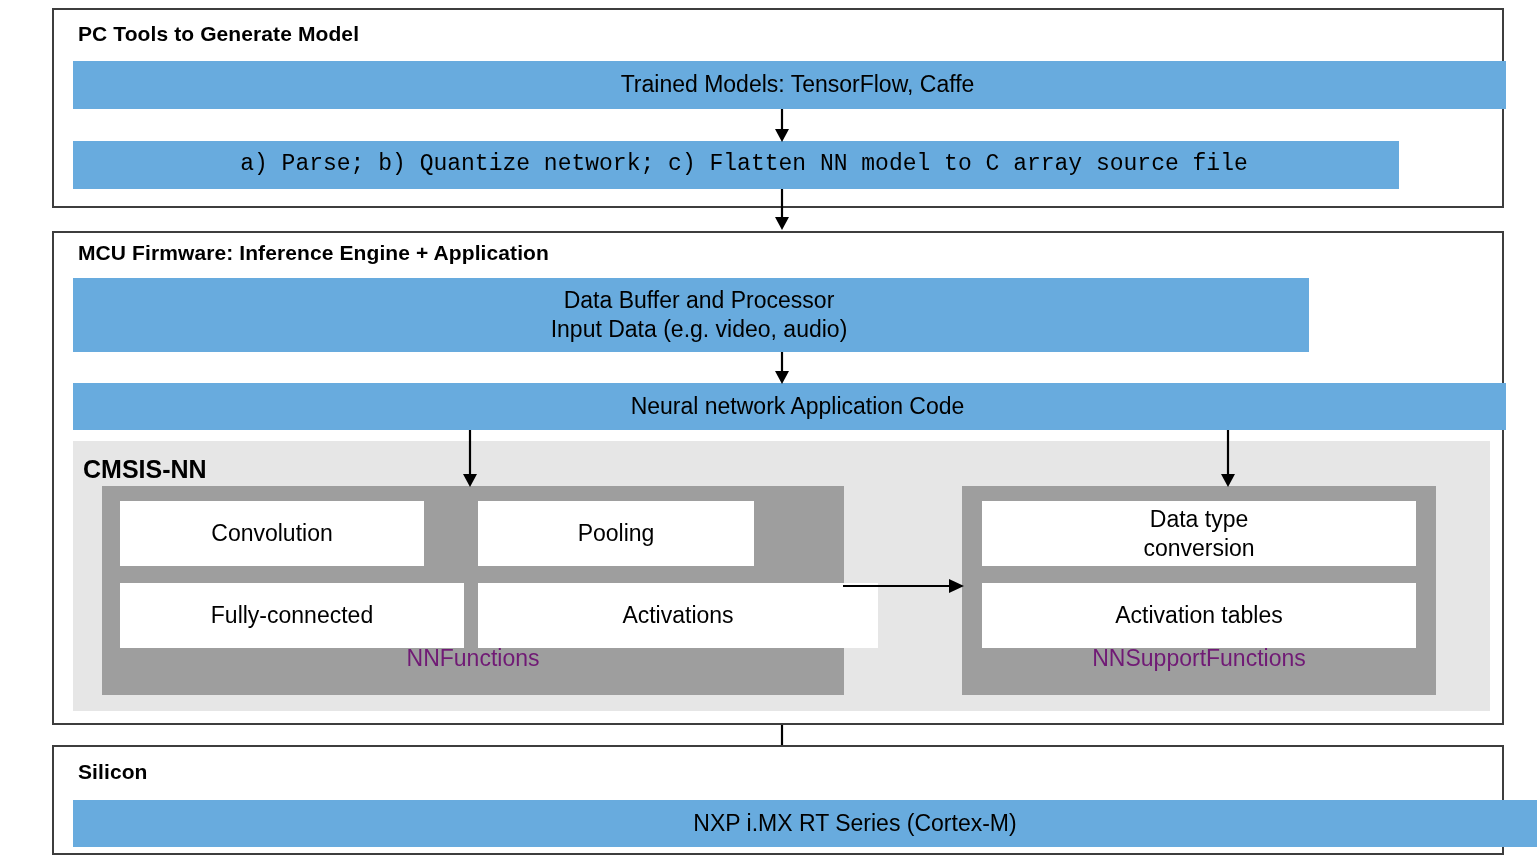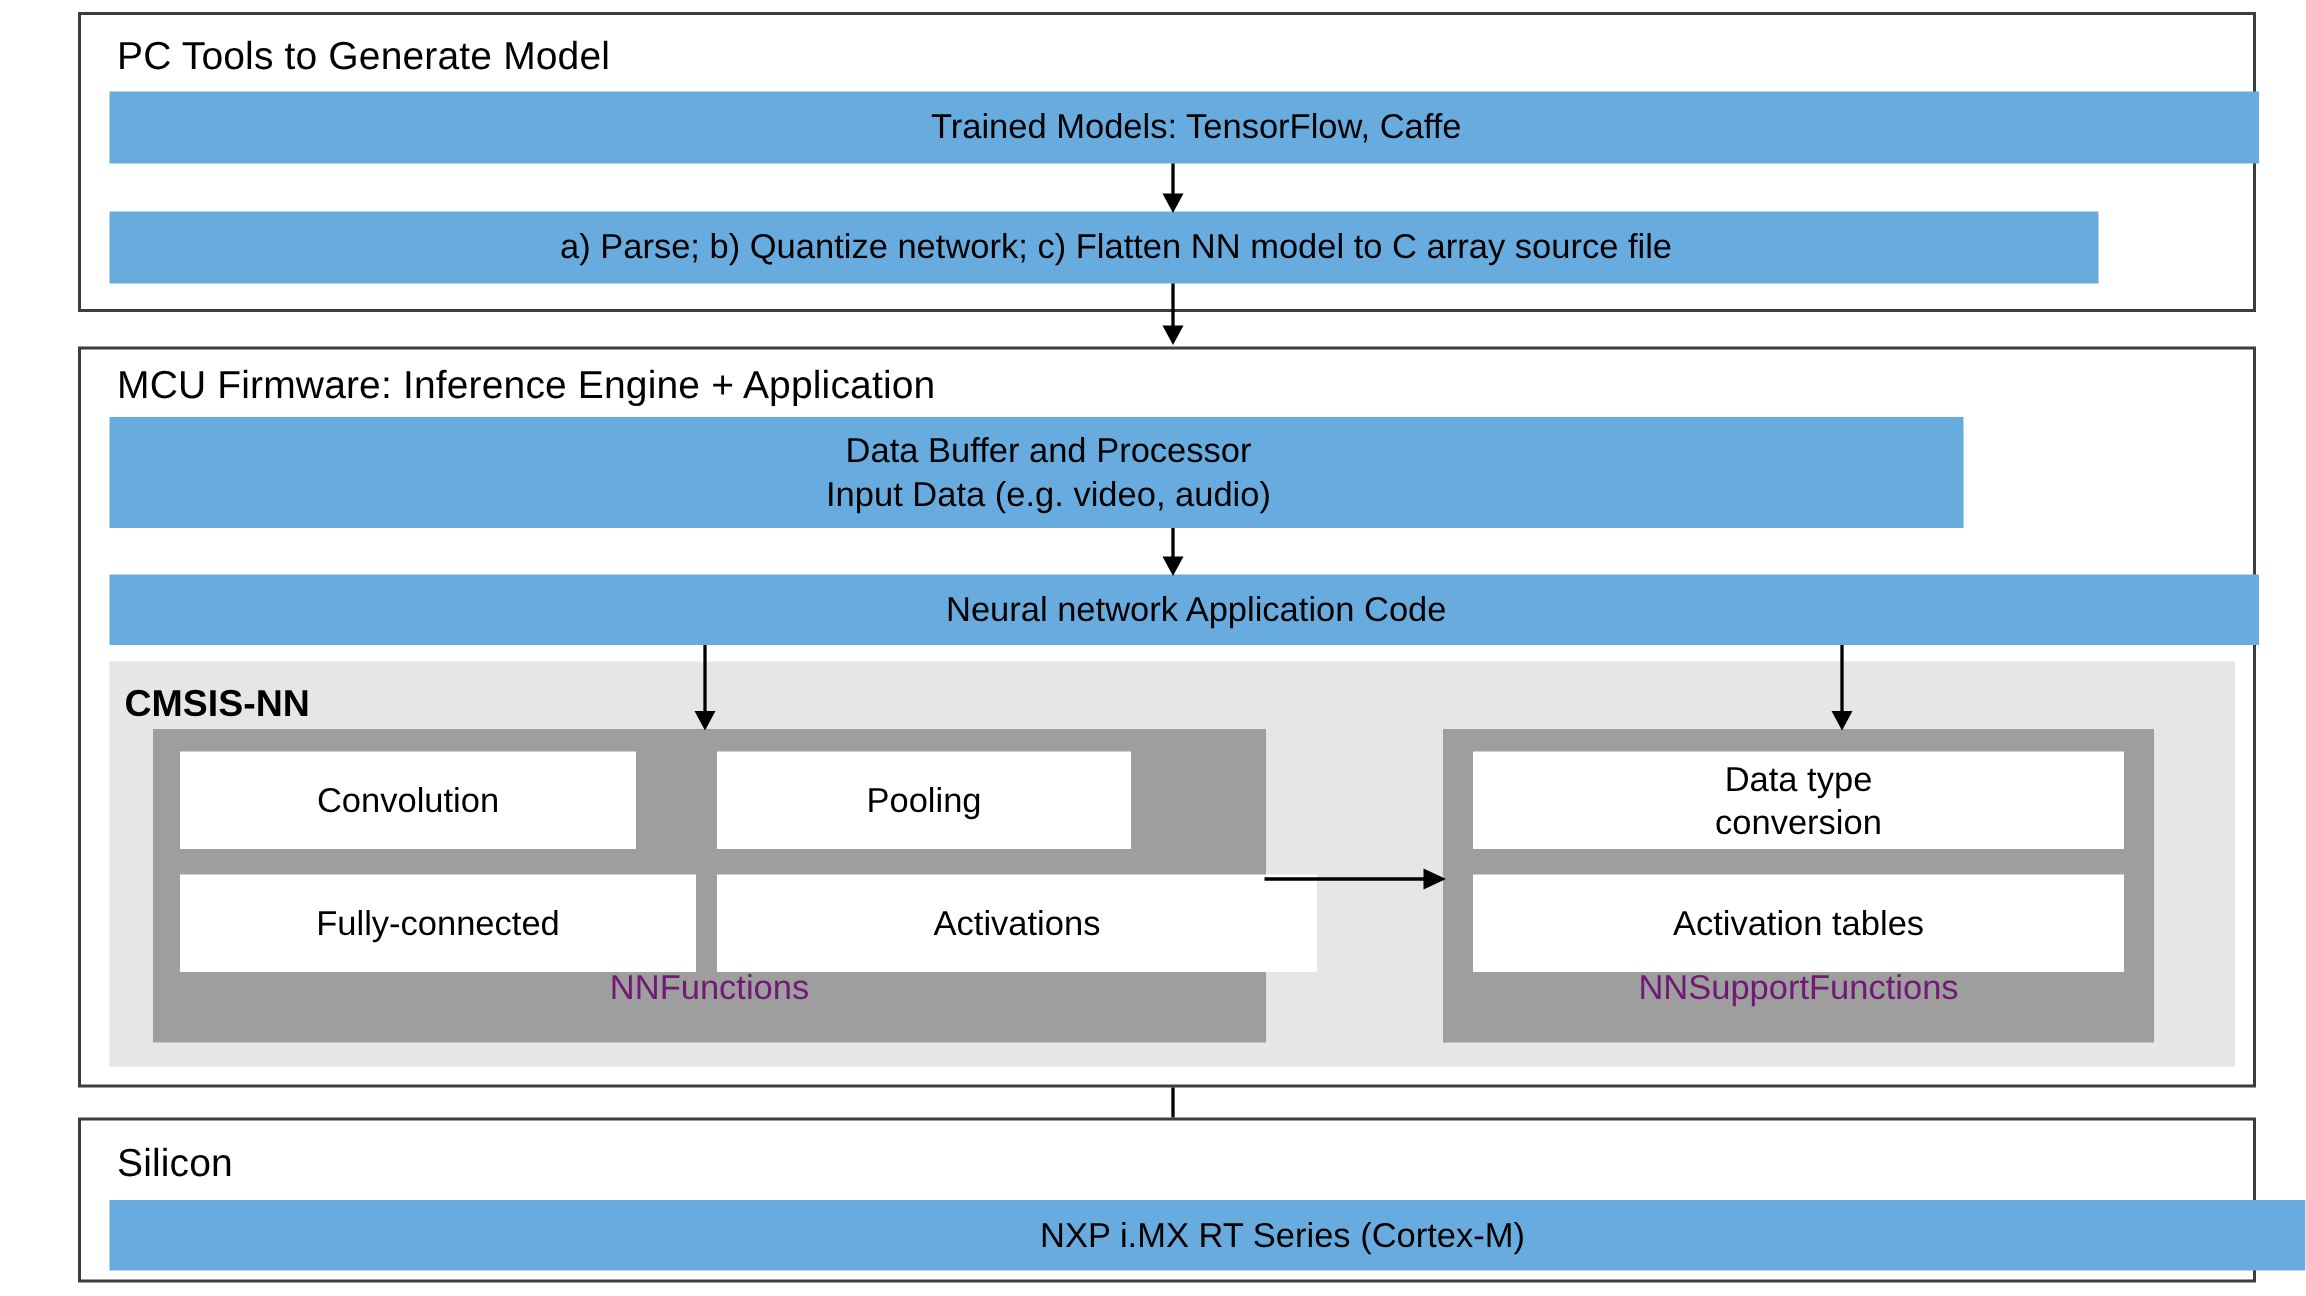--- a/index.html
+++ b/index.html
@@ -21,22 +21,22 @@
 
   
   .section {
     position: absolute;
     box-sizing: border-box;
     border: 2px solid #3d3d3d;
     background: #ffffff;
   }
   .section-title {
     position: absolute;
-    font-weight: normal;
-    font-size: 26px;
+    font-weight: bold;
+    font-size: 21px;
     color: #000000;
     letter-spacing: 0.1px;
     white-space: nowrap;
   }
 
   
   .blue-bar {
     position: absolute;
     background: #68ABDE;
     color: #000000;
@@ -110,21 +110,21 @@
 <body>
 
 <div id="stage">
 
   <div class="section" style="left:52px; top:8px; width:1452px; height:200px;"></div>
 
   <div class="section-title" style="left:78px; top:22px;">PC Tools to Generate Model</div>
 
   <div class="blue-bar" style="left:73px; top:61px; width:1417px; height:48px;">Trained Models: TensorFlow, Caffe</div>
 
-  <div class="blue-bar" style="left:73px; top:141px; width:1310px; height:48px;">a) Parse; b) Quantize network; c) Flatten NN model to C array source file</div>
+  <div class="blue-bar" style="left:73px; top:141px; width:1310px; height:48px;font-family:Liberation Mono, monospace;">a) Parse; b) Quantize network; c) Flatten NN model to C array source file</div>
 
   <svg class="arrow" style="left:770px; top:109px;" width="24" height="34" viewBox="0 0 24 34">
     <line x1="12" y1="0" x2="12" y2="23"></line>
     <polygon points="12,33 5,20 19,20"></polygon>
   </svg>
 
   <svg class="arrow" style="left:770px; top:189px;" width="24" height="42" viewBox="0 0 24 42">
     <line x1="12" y1="0" x2="12" y2="31"></line>
     <polygon points="12,41 5,28 19,28"></polygon>
   </svg>

